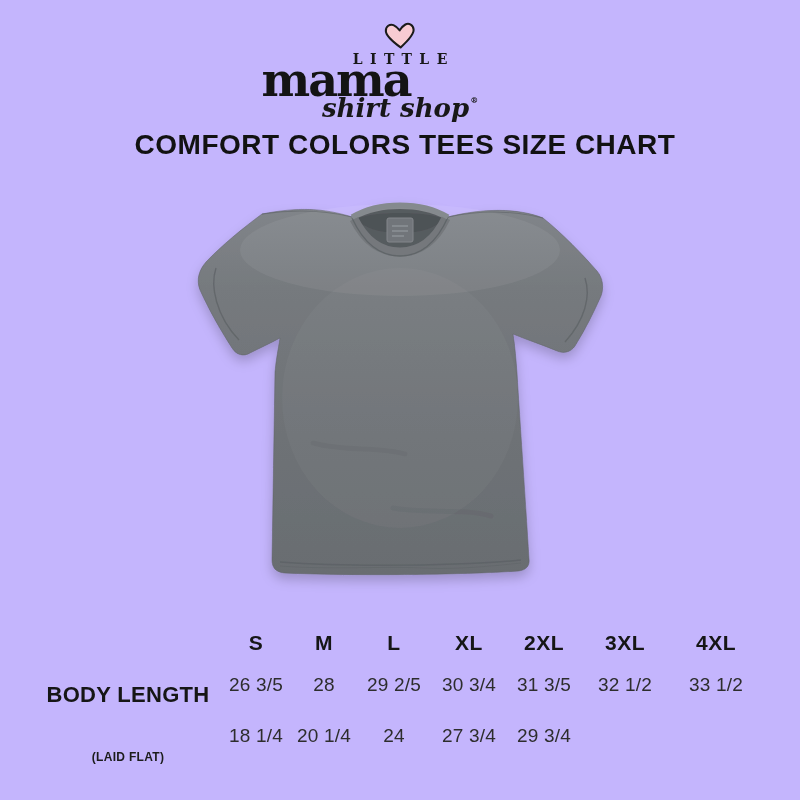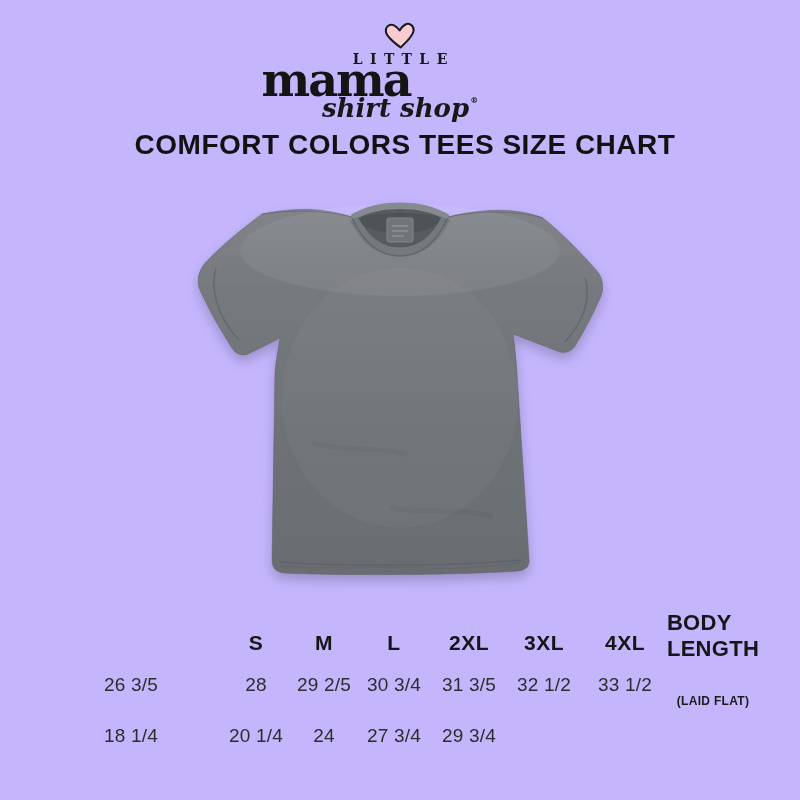--- a/index.html
+++ b/index.html
@@ -145,20 +145,21 @@
       </g>
     </svg>
   </div>
 
   <section class="size-table">
 
     <div class="cell"></div>
     <div class="cell size-head">S</div>
     <div class="cell size-head">M</div>
     <div class="cell size-head">L</div>
+    <div class="cell size-head">XL</div>
     <div class="cell size-head">2XL</div>
     <div class="cell size-head">3XL</div>
     <div class="cell size-head">4XL</div>
 
     <div class="cell row-label">
       <span>BODY LENGTH</span>
     </div>
     <div class="cell val">26 3/5</div>
     <div class="cell val">28</div>
     <div class="cell val">29 2/5</div>

